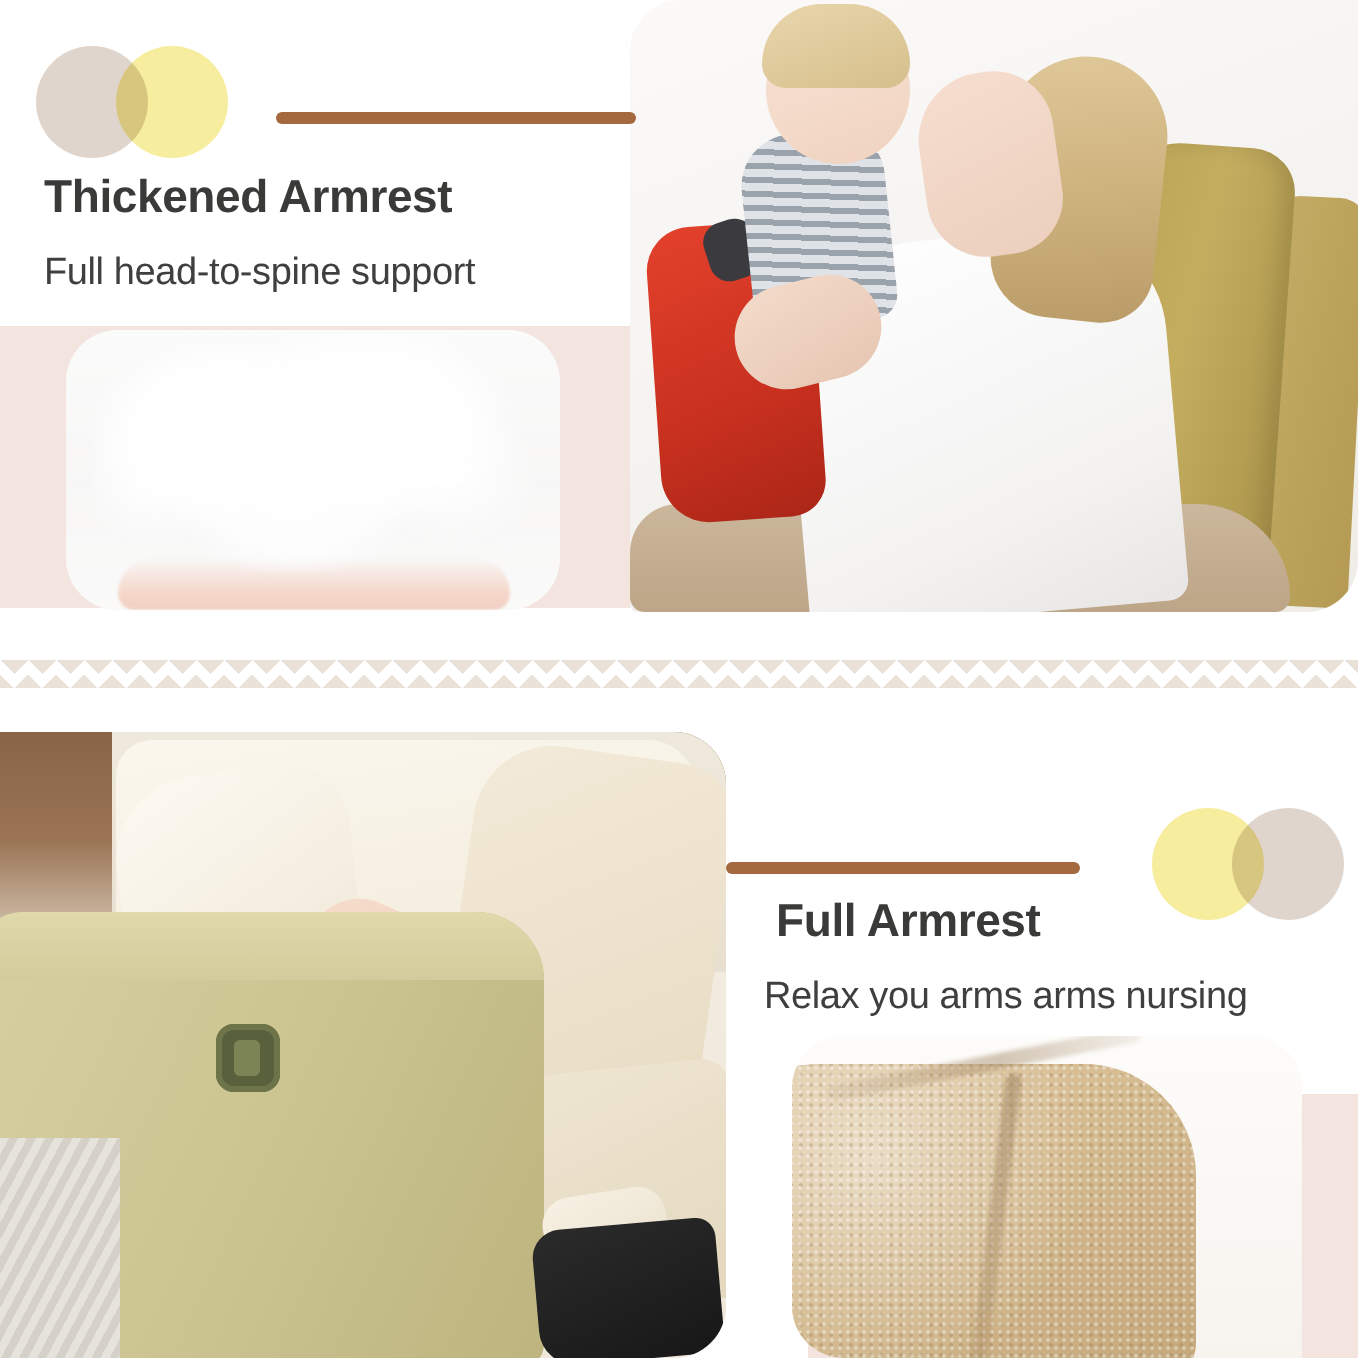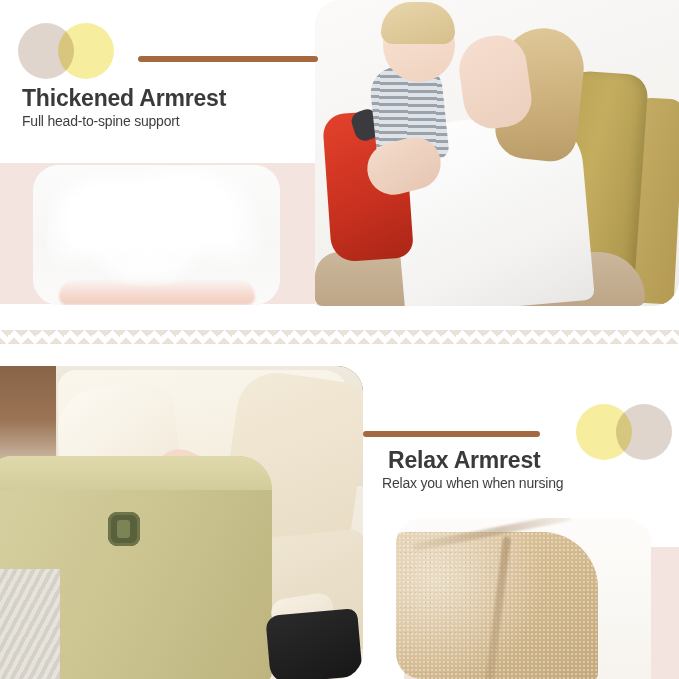--- a/index.html
+++ b/index.html
@@ -128,22 +128,22 @@
   .feature-title {
     margin: 0;
     font-size: 23px;
     font-weight: bold;
     color: #3a3a38;
     letter-spacing: -0.2px;
     line-height: 1.25;
     white-space: nowrap;
   }
   .feature-sub {
-    margin: 0 0 0 0;
-    font-size: 14px;
+    margin: 12px 0 0 0;
+    font-size: 19px;
     font-weight: normal;
     color: #3f3f3d;
     letter-spacing: -0.2px;
     line-height: 1.25;
     white-space: nowrap;
   }
   .feature-text-bottom .feature-title { margin-left: 6px; }
 
   
   .zigzag {
@@ -467,22 +467,22 @@
   </div>
 
   <div class="accent-bar accent-bar-bottom"></div>
 
   <div class="circle-pair circle-pair-bottom">
     <div class="deco-circle yellow"></div>
     <div class="deco-circle beige"></div>
   </div>
 
   <div class="feature-text feature-text-bottom">
-    <p class="feature-title">Relax Armrest</p>
-    <p class="feature-sub">Relax you when when nursing</p>
+    <p class="feature-title">Full Armrest</p>
+    <p class="feature-sub">Relax you arms arms nursing</p>
   </div>
 
   <div class="photo photo-armrest-detail">
     <div class="ad-bg"></div>
     <div class="ad-pad"></div>
     <div class="ad-texture"></div>
     <div class="ad-pad-seam2"></div>
     <div class="ad-pad-seam"></div>
   </div>
 

